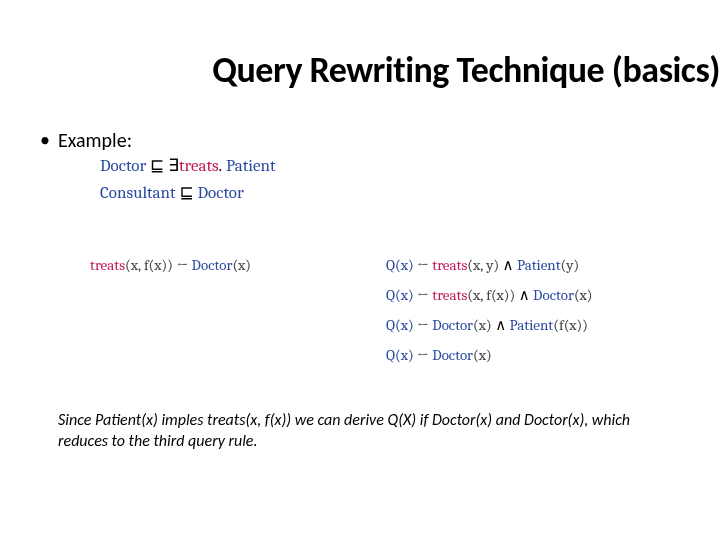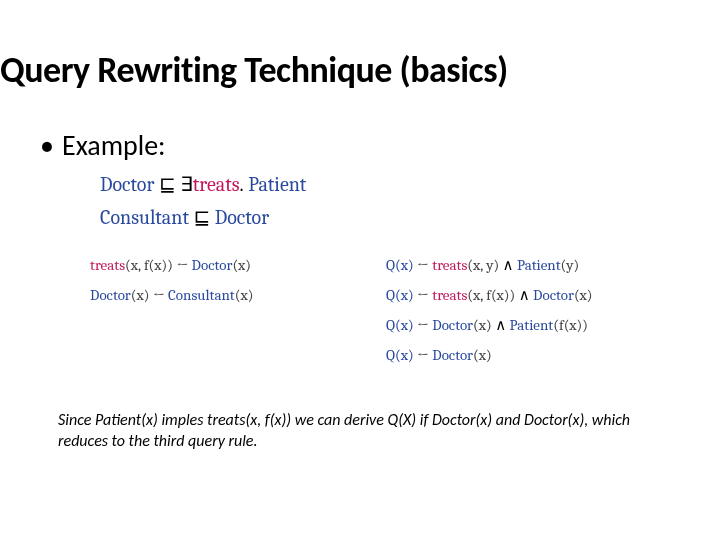--- a/index.html
+++ b/index.html
@@ -16,42 +16,42 @@
     position: relative;
     width: 720px;
     height: 540px;
     box-sizing: border-box;
   }
   .title {
     position: absolute;
     top: 48px;
     left: 0;
     right: 0;
-    text-align: left;
+    text-align: right;
     font-size: 36px;
     font-weight: 700;
     letter-spacing: -0.5px;
   }
   .bullet {
     position: absolute;
     top: 128px;
     left: 40px;
-    font-size: 28px;
+    font-size: 20px;
     font-weight: 400;
   }
   .bullet .dot {
     display: inline-block;
     margin-right: 8px;
   }
 
   .axioms {
     position: absolute;
-    top: 168px;
+    top: 152px;
     left: 100px;
-    font-size: 20px;
+    font-size: 17px;
     line-height: 1.6;
   }
   .rules-left {
     position: absolute;
     top: 250px;
     left: 90px;
     font-size: 15px;
     line-height: 2.0;
     text-align: left;
     width: 245px;
@@ -108,25 +108,20 @@
       <span class="concept">Doctor</span>
     </div>
   </div>
 
   <div class="rules-left">
     <div>
       <span class="role">treats</span><span class="paren">(x, f(x))</span>
       <span class="sym">←</span>
       <span class="concept">Doctor</span><span class="paren">(x)</span>
     </div>
-    <div>
-      <span class="concept">Doctor</span><span class="paren">(x)</span>
-      <span class="sym">←</span>
-      <span class="concept">Consultant</span><span class="paren">(x)</span>
-    </div>
   </div>
 
   <div class="rules-right">
     <div>
       <span class="concept-head">Q(x)</span>
       <span class="sym">←</span>
       <span class="role">treats</span><span class="paren">(x, y)</span>
       <span class="sym-black">∧</span>
       <span class="concept">Patient</span><span class="paren">(y)</span>
     </div>

